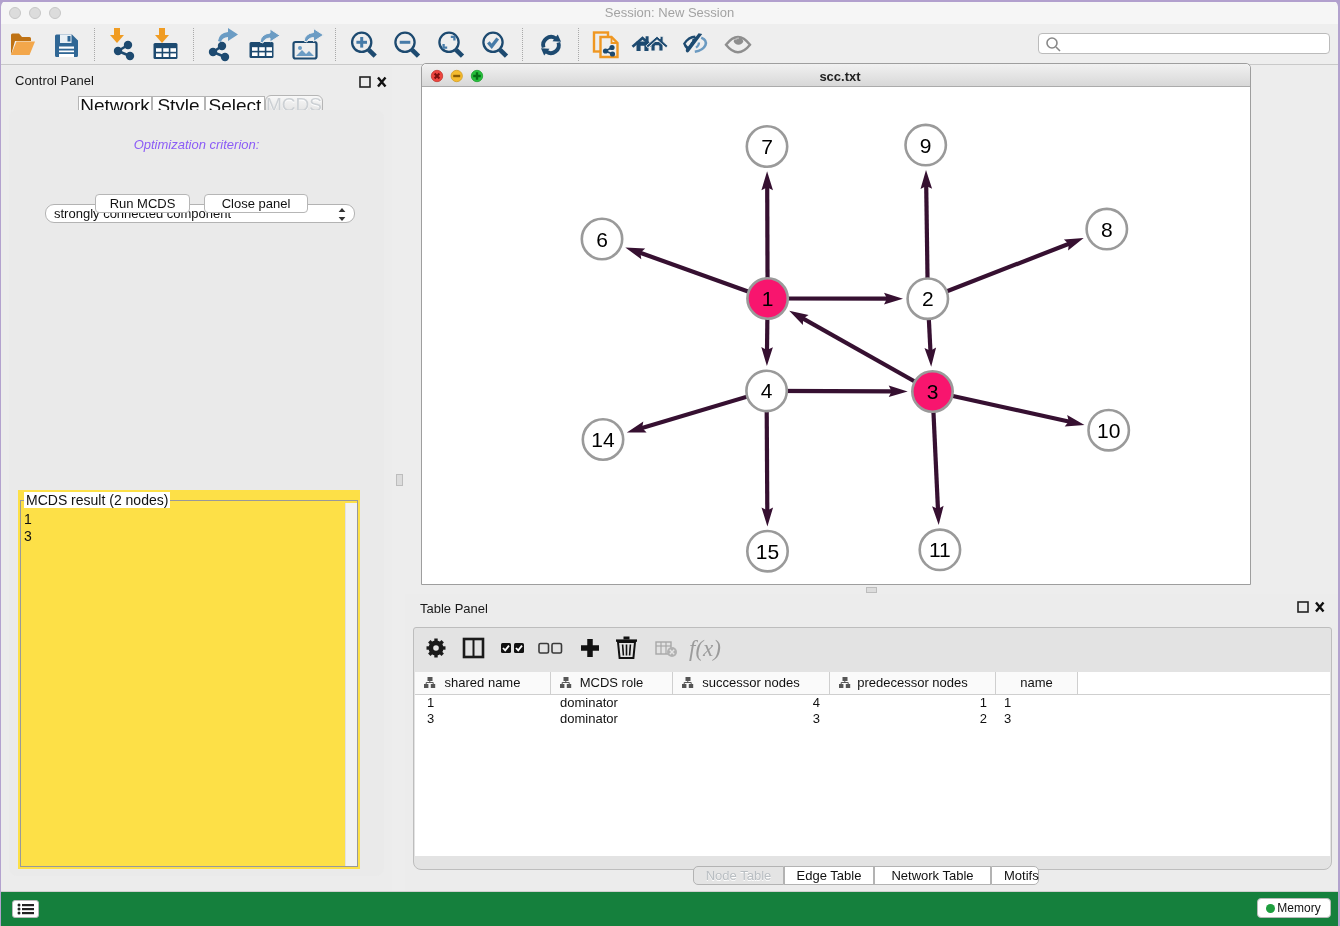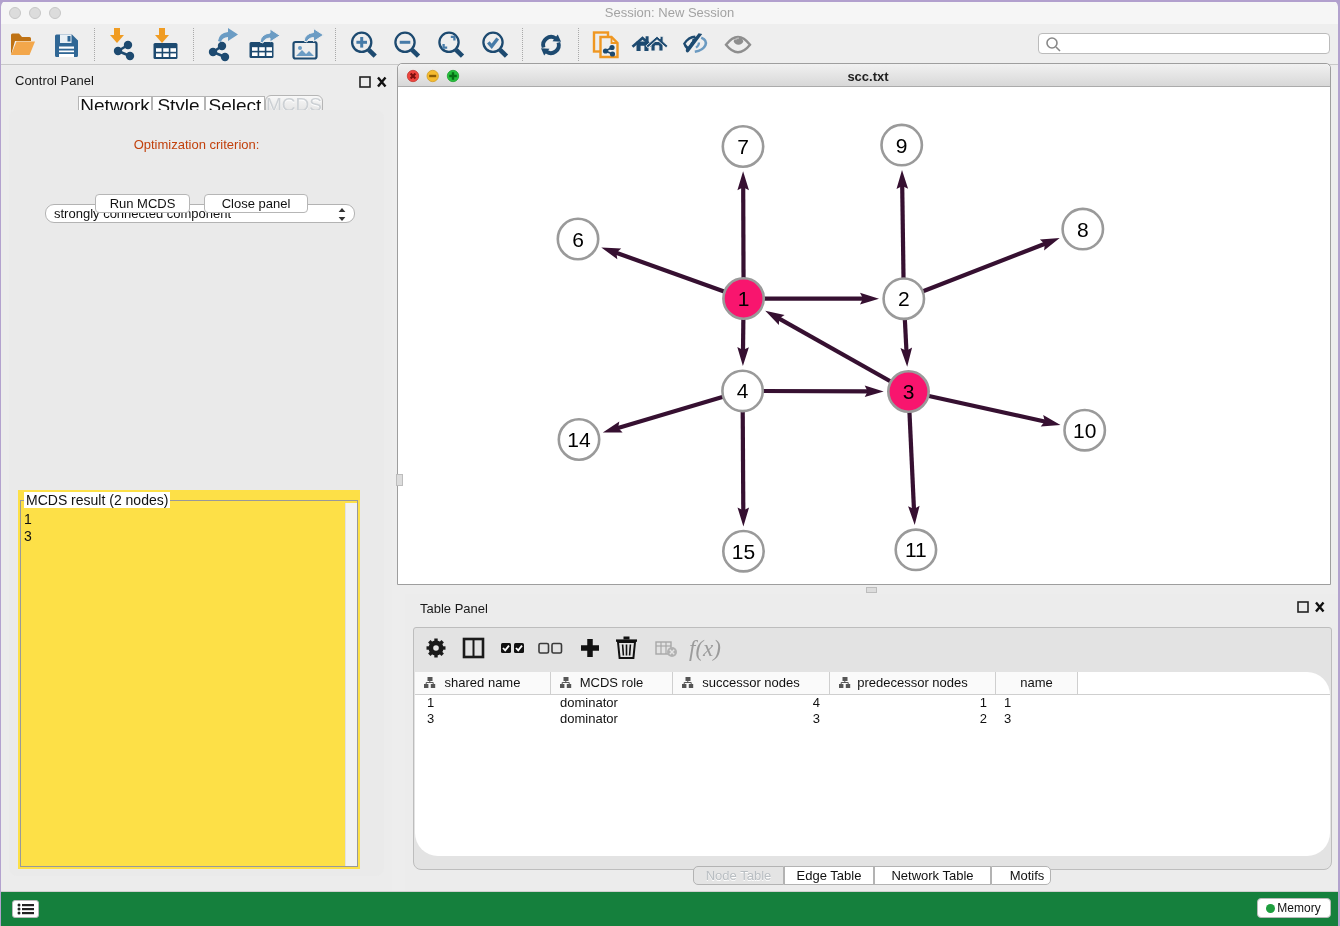--- a/index.html
+++ b/index.html
@@ -14,36 +14,36 @@
 
 #toolbar { position:absolute; left:0; top:24px; right:0; height:41px; background:#eeeeee; border-bottom:1px solid #c9c9c9; }
 .sep { position:absolute; top:4px; height:33px; width:0; border-left:1px dotted #a9a9a9; }
 #searchbox { position:absolute; left:1037px; top:9px; width:292px; height:21px; background:#fff; border:1px solid #bbb; border-radius:4px; }
 
 #leftpanel { position:absolute; left:0; top:66px; width:391px; bottom:35px; background:#ececec; }
 #cp-title { position:absolute; left:14px; top:7px; font-size:13px; color:#1a1a1a; }
 .tab { position:absolute; top:30px; height:19px; background:#fff; border:1px solid #b5b5b5; font-size:19px; color:#111; text-align:center; line-height:17px; }
 #tab-mcds { background:linear-gradient(#f8f8f8,#dfdfdf); color:#ccd0d4; text-shadow:0 1px 0 #fff; border-radius:6px; height:21px; top:29px; }
 #cp-panel { position:absolute; left:8px; top:44px; width:375px; height:766px; background:#eaeaea; border-radius:8px; }
-#opt-label { position:absolute; left:0; width:100%; top:71px; text-align:center; font-size:13px; color:#c2410c; }
+#opt-label { position:absolute; left:0; width:100%; top:71px; text-align:center; font-size:13px; color:#8b5cf6;font-style:italic; }
 #dropdown { position:absolute; left:44px; top:94px; width:310px; height:19px; background:#fff; border:1px solid #b3b3b3; border-radius:9px; font-size:13px; color:#111; line-height:17px; padding-left:8px;margin-top:44px; }
 .btn { position:absolute; top:128px; height:19px; background:#fff; border:1px solid #b6b6b6; border-radius:4px; font-size:13px; color:#111; text-align:center; line-height:17px; }
 #resultbox { position:absolute; left:17px; top:424px; width:342px; height:379px; background:#fde047;text-align:center; }
 #fieldset { position:absolute; left:2px; top:10px; right:2px; bottom:2px; border:1px solid #999; }
 #legend { position:absolute; left:6px; top:2px; background:#fff; font-size:14px; color:#111; padding:0 2px; }
 #rtrack { position:absolute; right:3px; top:13px; width:12px; bottom:3px; background:#f2f2f2; border-left:1px solid #e2e2e2; }
 
-#netwin { position:absolute; left:396px; top:63px; width:934px; height:522px; border:1px solid #9e9e9e; border-radius:5px 5px 0 0; background:#fff; }
+#netwin { position:absolute; left:420px; top:63px; width:830px; height:522px; border:1px solid #9e9e9e; border-radius:5px 5px 0 0; background:#fff; }
 #nettitle { position:absolute; left:0; top:0; right:0; height:23px; background:linear-gradient(#f1f1f1,#d8d8d8); border-bottom:1px solid #ababab; border-radius:5px 5px 0 0; }
 #netname { position:absolute; top:5px; left:0; right:-8px; text-align:center; font-size:13px; font-weight:bold; color:#222; }
 
 #tablepanel { position:absolute; left:404px; top:594px; right:0; bottom:35px; background:#ececec; }
 #tp-title { position:absolute; left:15px; top:7px; font-size:13px; color:#1a1a1a; }
 #tp-box { position:absolute; left:8px; top:33px; width:919px; height:243px; background:#e3e3e3; border:1px solid #bdbdbd; border-radius:3px 3px 8px 8px; }
-#tp-table { position:absolute; left:1px; top:44px; right:1px; bottom:13px; background:#fff;border-radius:23px; }
+#tp-table { position:absolute; left:1px; top:44px; right:1px; bottom:13px; background:#fff; }
 .hcell { position:absolute; top:0; height:22px; border-right:1px solid #cfcfcf; background:#fafafa; font-size:13px; color:#111; text-align:center; line-height:22px; }
 .drow { position:absolute; font-size:13px; color:#111; height:16px; line-height:16px; }
 .btab { position:absolute; top:272px; height:19px; background:#fff; border:1px solid #b3b3b3; font-size:13px; color:#111; text-align:center; line-height:17px; }
 
 #statusbar { position:absolute; left:0; right:0; bottom:0; height:35px; background:#15803d; border-top:1px solid #cfcfcf; }
 #listbtn { position:absolute; left:11px; top:8px; width:27px; height:18px; background:#fff; border:1px solid #b9b9b9; border-radius:3px; }
 #membtn { position:absolute; right:7px; top:6px; width:74px; height:20px; background:#fff; border:1px solid #b9b9b9; border-radius:4px; font-size:12px; color:#111; text-align:center; line-height:18px; padding-left:10px; }
 #memdot { position:absolute; left:8px; top:5px; width:9px; height:9px; border-radius:50%; background:#1e9e3e; }
 svg { position:absolute; overflow:visible; }
 </style>
@@ -425,21 +425,21 @@
         <div class="drow" style="left:12px; top:39px;">3</div>
         <div class="drow" style="left:145px; top:39px;">dominator</div>
         <div class="drow" style="left:258px; top:39px; width:147px; text-align:right;">3</div>
         <div class="drow" style="left:415px; top:39px; width:157px; text-align:right;">2</div>
         <div class="drow" style="left:589px; top:39px;">3</div>
       </div>
     </div>
     <div class="btab" style="left:288px; width:91px; background:#e4e4e4; color:#b9bec2; text-shadow:0 1px 0 #fff; border-radius:5px 0 0 5px;">Node Table</div>
     <div class="btab" style="left:379px; width:90px;">Edge Table</div>
     <div class="btab" style="left:469px; width:117px;">Network Table</div>
-    <div class="btab" style="left:586px; width:60px; border-radius:0 5px 5px 0;padding-left:12px;">Motifs</div>
+    <div class="btab" style="left:586px; width:48px; border-radius:0 5px 5px 0;padding-left:12px;">Motifs</div>
   </div>
   <div class="abs" style="left:395px;top:474px;width:7px;height:12px;background:#dcdcdc;border:1px solid #bdbdbd;"></div>
   <div class="abs" style="left:865px;top:587px;width:11px;height:6px;background:#dcdcdc;border:1px solid #bdbdbd;"></div>
   <div id="statusbar">
     <div id="listbtn">
         <svg width="25" height="16" style="left:1px;top:0px;">
       <circle cx="5" cy="4" r="1.5" fill="#222"></circle>
           <rect x="8" y="3" width="12" height="2.2" fill="#222"></rect>
       <circle cx="5" cy="8" r="1.5" fill="#222"></circle>
           <rect x="8" y="7" width="12" height="2.2" fill="#222"></rect>

